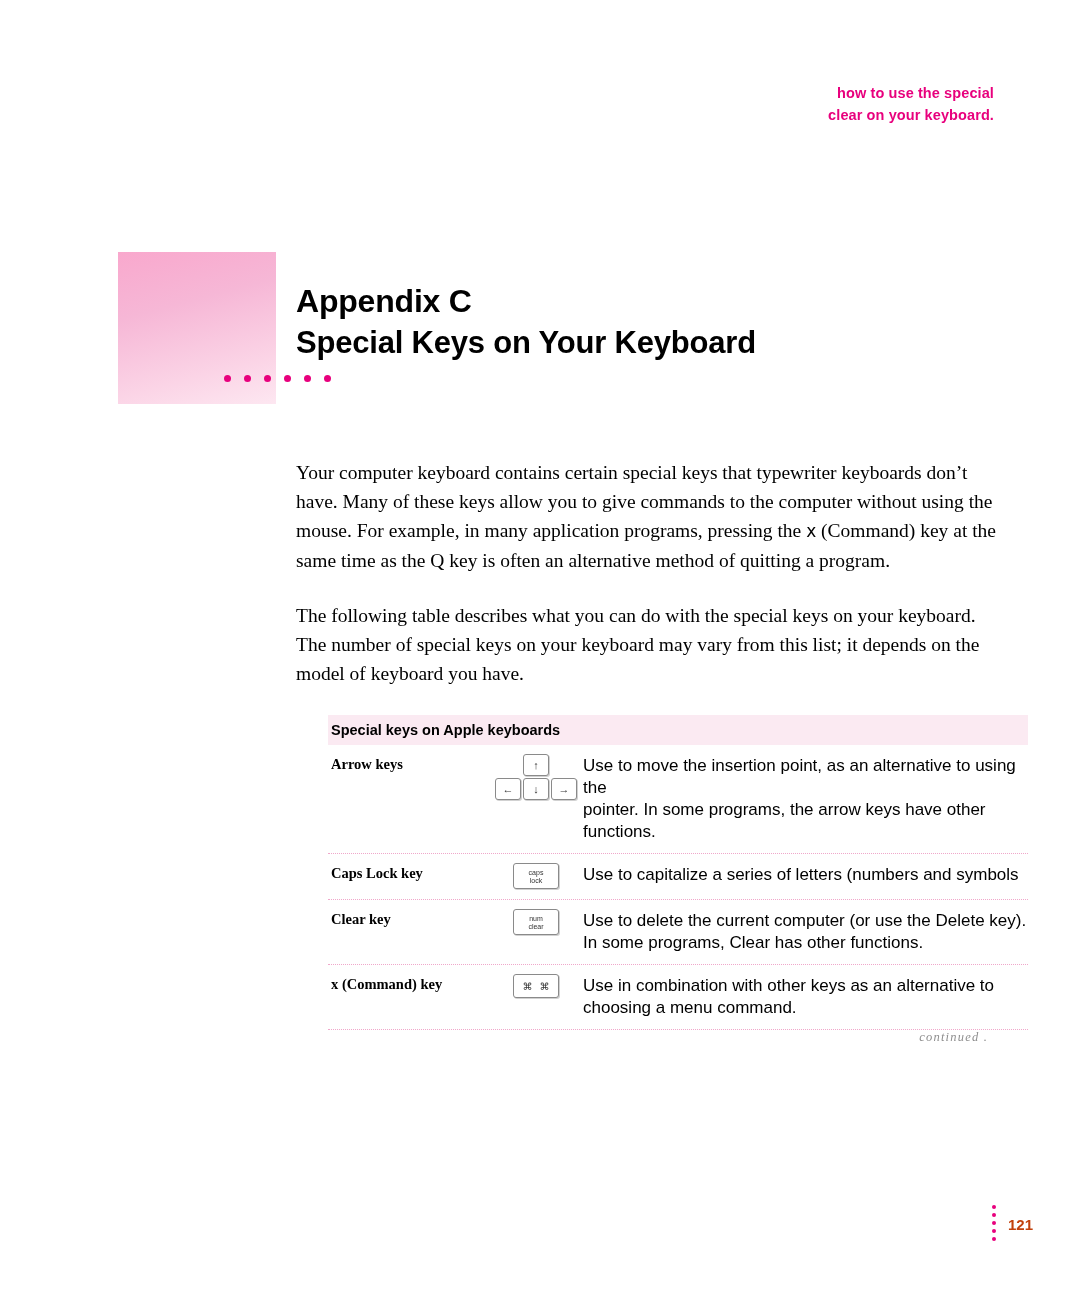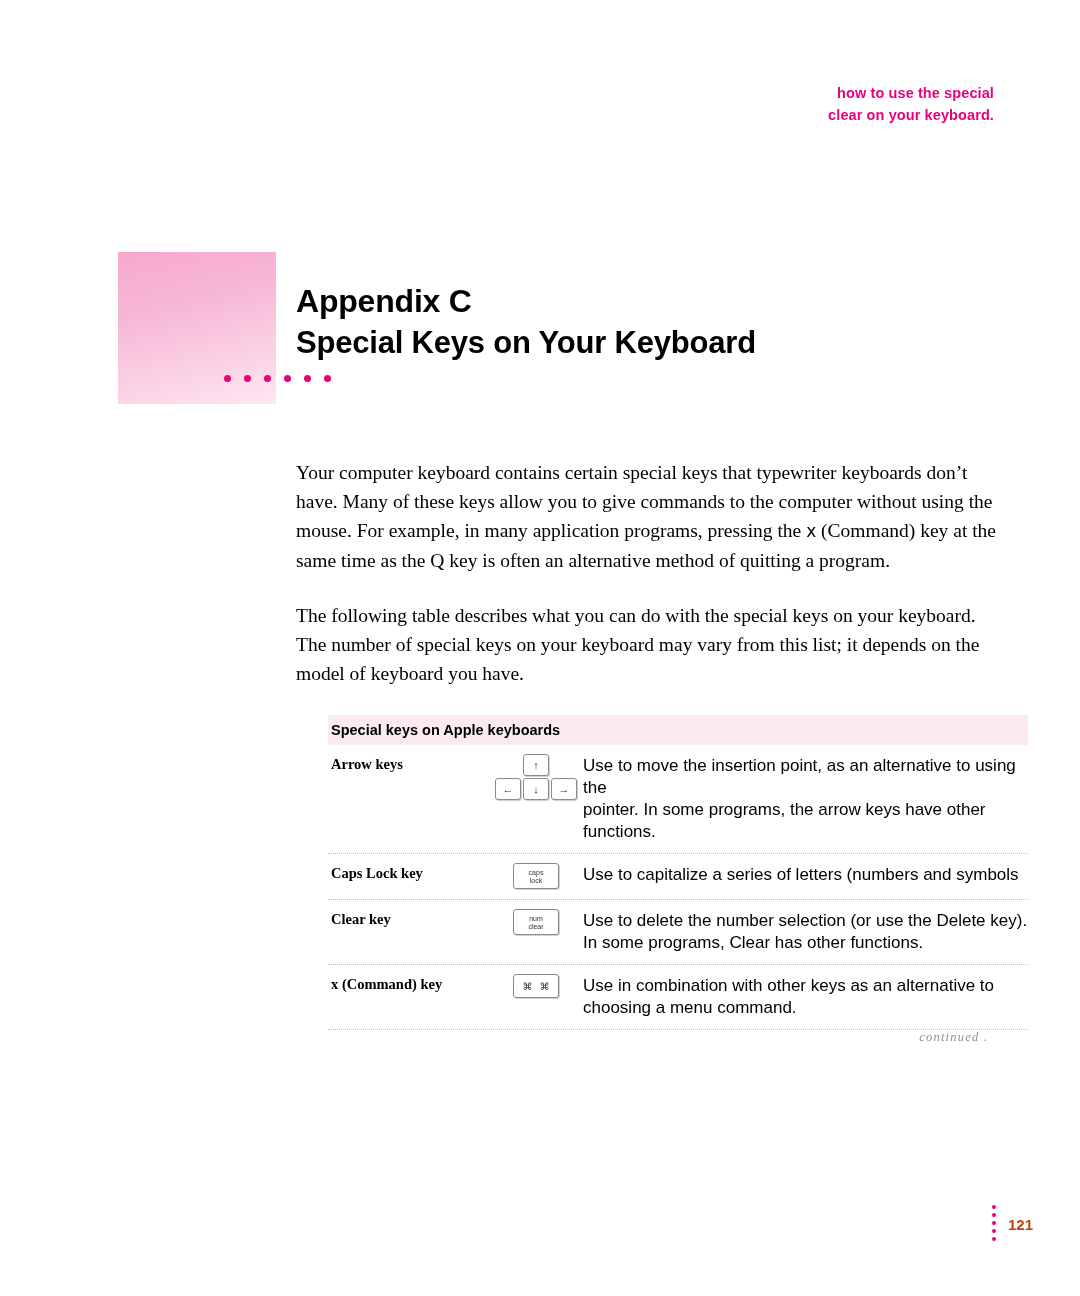--- a/index.html
+++ b/index.html
@@ -296,21 +296,21 @@
 
   <div class="trow">
     <div class="tcol-name">Clear key</div>
     <div class="tcol-key">
       <div class="keycap key-wide">
         <div class="l1">num</div>
         <div class="l2">clear</div>
       </div>
     </div>
     <div class="tcol-desc">
-      <div>Use to delete the number selection (or use  the Delete key).</div>
+      <div>Use to delete the current computer (or use  the Delete key).</div>
       <div>In some programs, Clear has other functions.</div>
     </div>
   </div>
 
   <div class="trow">
     <div class="tcol-name">x  (Command) key</div>
     <div class="tcol-key">
       <div class="keycap key-cmd">
         <span>⌘</span>
         <span>⌘</span>

